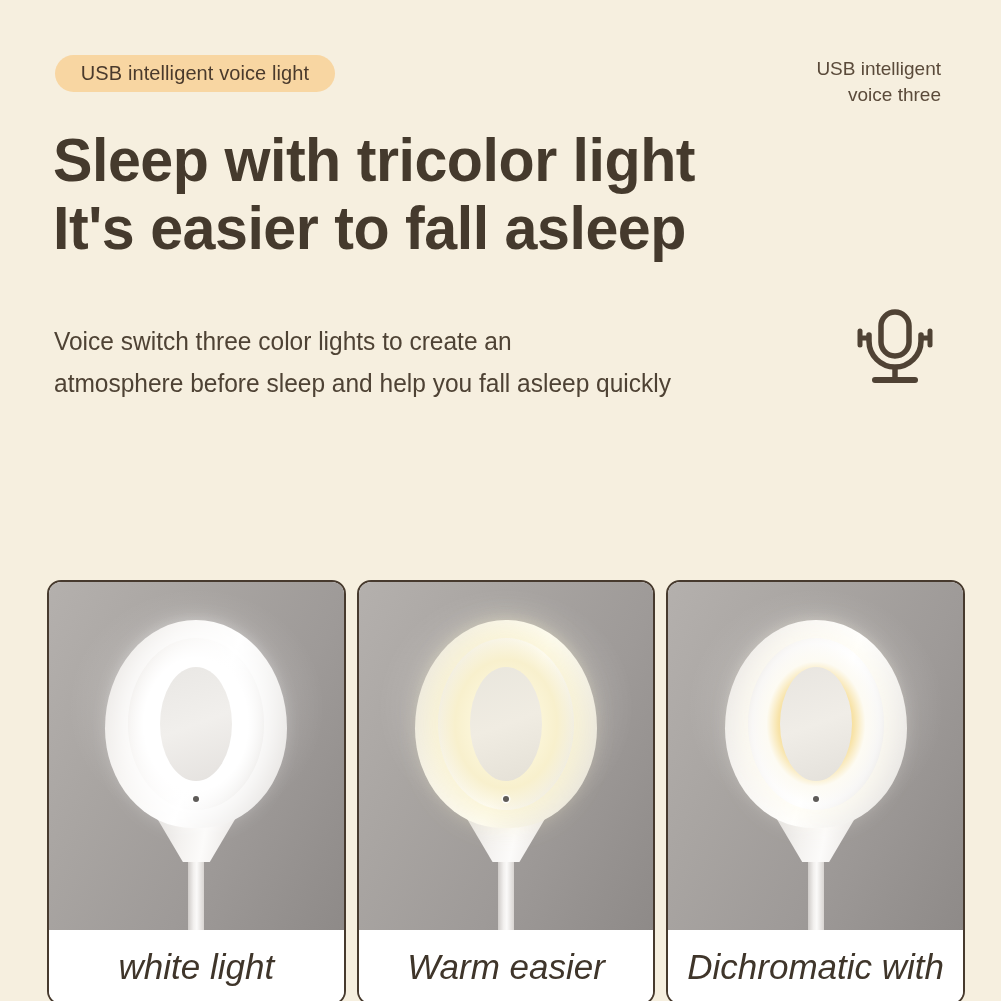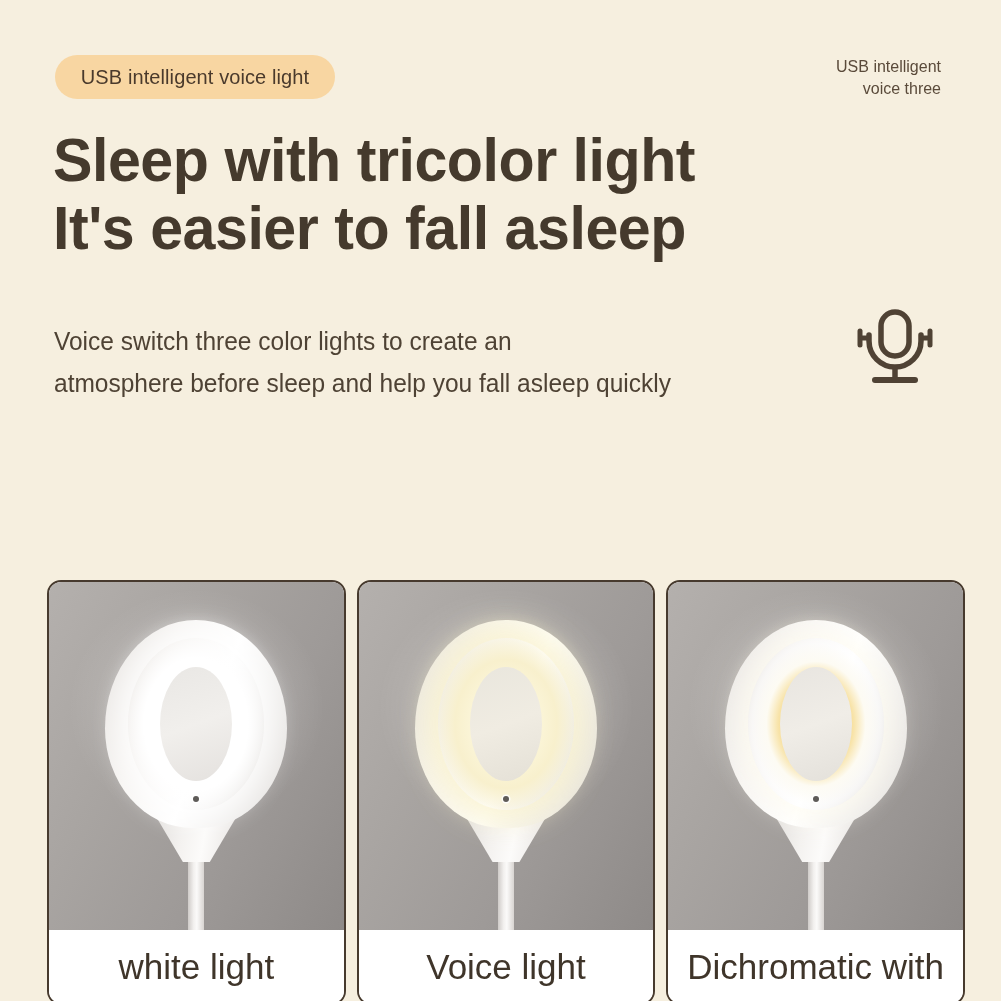--- a/index.html
+++ b/index.html
@@ -20,41 +20,41 @@
     inset: 0;
     background: #f6efdf;
   }
 
   
   .badge {
     position: absolute;
     left: 55px;
     top: 55px;
     width: 280px;
-    height: 44px;
+    height: 37px;
     border-radius: 22px;
     background: #f8d6a2;
     display: flex;
     align-items: center;
     justify-content: center;
   }
   .badge-text {
     font-size: 20px;
     color: #4a3a2c;
     letter-spacing: 0.1px;
     font-family: "Liberation Sans", sans-serif;
   }
 
   
   .corner-label {
     position: absolute;
     right: 60px;
     top: 56px;
     text-align: right;
-    font-size: 16px;
+    font-size: 19px;
     line-height: 1.35;
     color: #5a4a3a;
   }
 
   
   .headline {
     position: absolute;
     left: 53px;
     top: 126px;
     color: #453a2d;
@@ -255,20 +255,21 @@
     background: #ffffff;
     display: flex;
     align-items: center;
     justify-content: center;
   }
   .card-caption-text {
     font-size: 35px;
     color: #3f352a;
     font-family: "Liberation Sans", sans-serif;
     white-space: nowrap;
+    font-style: italic;
   }
 </style>
 </head>
 <body>
 
 <div class="page">
 
   <div class="badge">
     <span class="badge-text">USB intelligent voice light</span>
   </div>
@@ -332,21 +333,21 @@
           <div class="lamp-glow"></div>
           <div class="lamp-stem"></div>
           <div class="lamp-neck"></div>
           <div class="lamp-head"></div>
           <div class="lamp-ring"></div>
           <div class="lamp-ring-inner"></div>
           <div class="lamp-dot"></div>
         </div>
       </div>
       <div class="card-caption">
-        <span class="card-caption-text">Voice light</span>
+        <span class="card-caption-text">Warm easier</span>
       </div>
     </div>
 
     <div class="card v-dual">
       <div class="card-photo">
         <div class="lamp">
           <div class="lamp-glow"></div>
           <div class="lamp-stem"></div>
           <div class="lamp-neck"></div>
           <div class="lamp-head"></div>

